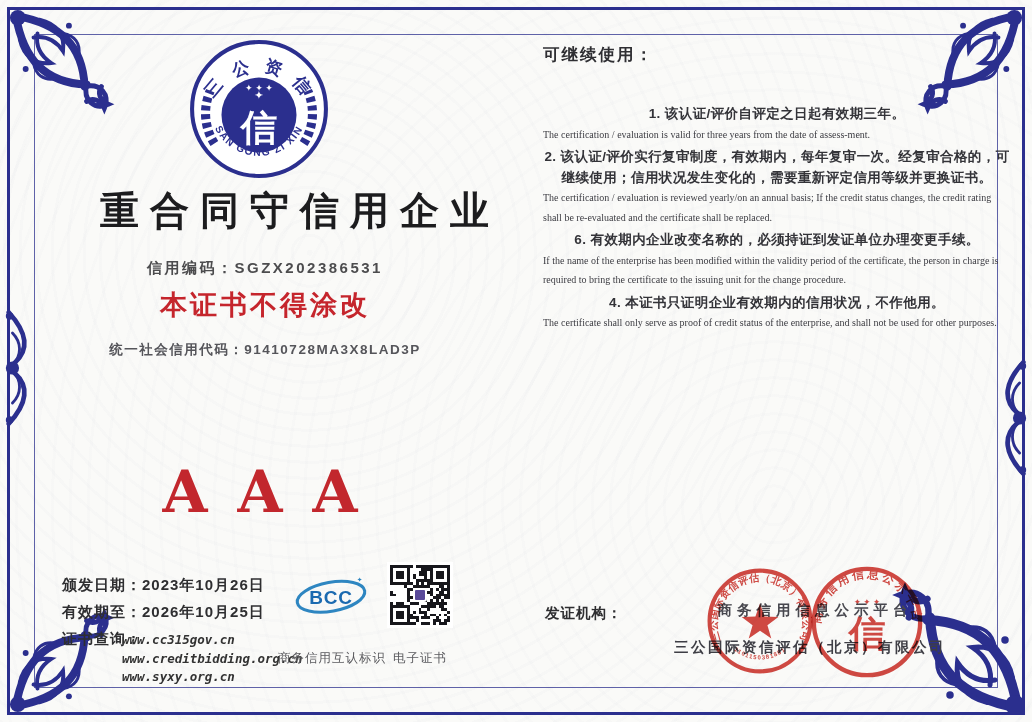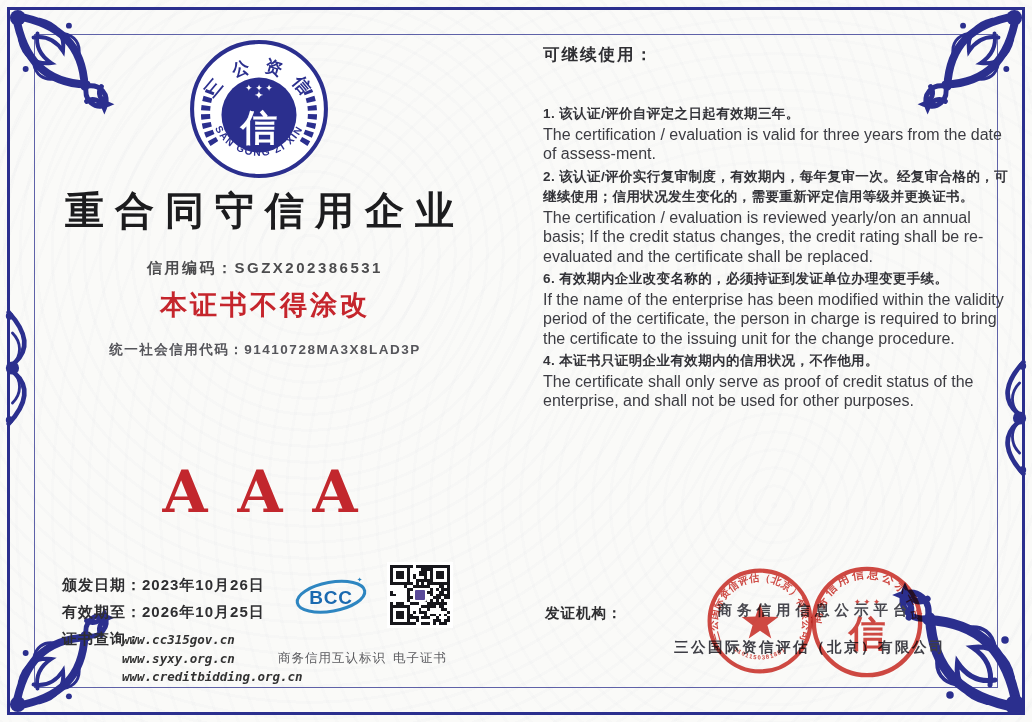--- a/index.html
+++ b/index.html
@@ -23,21 +23,21 @@
   .orn-tr { right:6px; top:6px;  width:118px; height:118px; transform:scaleX(-1); }
   .orn-bl { left:6px;  bottom:6px; width:118px; height:118px; transform:scaleY(-1); }
   .orn-br { right:2px; bottom:2px; width:150px; height:150px; transform:scale(-1,-1); }
   .orn-left  { left:3px;  top:302px; width:34px; height:132px; }
   .orn-right { right:3px; top:352px; width:34px; height:132px; transform:scaleX(-1); }
 
   
   .logo { position:absolute; left:188px; top:38px; width:142px; height:142px; }
 
   .title {
-    position:absolute; left:30px; top:184px; width:470px; text-align:center;
+    position:absolute; left:30px; top:184px; width:470px; text-align:right;
     font-family:"DejaVu Serif", serif; font-weight:900; font-size:39px;
     letter-spacing:11px; color:#1c1c1e; white-space:nowrap;
   }
   .credit-row {
     position:absolute; left:30px; top:259px; width:470px; text-align:center;
     font-size:15px; font-weight:bold; color:#4c4c4e; letter-spacing:2.5px;
   }
   .company {
     position:absolute; left:30px; top:287px; width:470px; text-align:center;
     font-size:27px; font-weight:bold; color:#c5252c; letter-spacing:3px;
@@ -67,22 +67,22 @@
   .qr { position:absolute; left:387px; top:562px; width:66px; height:66px; background:#fff; padding:3px;
         display:grid; grid-template-columns:repeat(21,1fr); grid-template-rows:repeat(21,1fr); }
   .qr .qm { background:#17171c; }
   .qr-center { position:absolute; left:413px; top:588px; width:14px; height:14px; background:#5a4a9a; border-radius:3px; border:2px solid #fff; }
   .qr-label { position:absolute; left:390px; top:650px; width:60px; text-align:center; font-size:12.5px; color:#5a5a5e; letter-spacing:1px; }
 
   
   .notes { position:absolute; left:543px; top:44px; width:468px; color:#3a3a3e; }
   .notes-heading { font-size:16.5px; font-weight:bold; letter-spacing:2px; margin-bottom:38px; color:#2f2f33; }
   .note-item { margin-bottom:3px; }
-  .note-zh { font-size:13.5px; font-weight:bold; line-height:20.5px; letter-spacing:0.4px; color:#333338; }
-  .note-en { font-family:Liberation Sans, sans-serif; font-size:16px; line-height:19.5px; color:#3c3c42; }
+  .note-zh { font-size:13.5px; font-weight:bold; line-height:20.5px; letter-spacing:0.4px; color:#333338;text-align:center; }
+  .note-en { font-family:Liberation Serif, serif; font-size:10px; line-height:19.5px; color:#3c3c42; }
 
   .issuer-label { position:absolute; left:545px; top:604px; font-size:14.5px; font-weight:bold; color:#2e2e30; letter-spacing:1px; }
   .issuer-line1 { position:absolute; left:660px; top:601px; width:310px; text-align:center;
                   font-size:14.5px; font-weight:bold; color:#47474e; letter-spacing:5px; white-space:nowrap; }
   .issuer-line2 { position:absolute; left:640px; top:638px; width:340px; text-align:center;
                   font-size:14.5px; font-weight:bold; color:#3e3e45; letter-spacing:2.5px; white-space:nowrap; }
 
   .seal { position:absolute; mix-blend-mode:multiply; opacity:0.92; }
   .seal-left  { left:705px; top:566px; width:110px; height:110px; }
   .seal-right { left:809px; top:564px; width:116px; height:116px; }
@@ -183,22 +183,22 @@
     <span class="lbl">颁发日期：</span><span>2023年10月26日</span>
   </div>
   <div class="info-row" style="left:62px; top:603px;">
     <span class="lbl">有效期至：</span><span>2026年10月25日</span>
   </div>
   <div class="info-row" style="left:62px; top:630px;">
     <span class="lbl">证书查询：</span>
   </div>
   <div class="url-list" style="top:631px;">
     <div>www.cc315gov.cn</div>
+    <div>www.creditbidding.org.cn</div>
     <div>www.syxy.org.cn</div>
-    <div>www.creditbidding.org.cn</div>
   </div>
 
   <svg class="bcc" viewBox="0 0 100 66">
     <ellipse cx="50" cy="34" rx="45" ry="19" fill="none" stroke="#2e86c1" stroke-width="4" transform="rotate(-10 50 34)"></ellipse>
     <text x="50" y="43" text-anchor="middle" font-size="25" font-weight="bold" fill="#1b6ab0" letter-spacing="1">BCC</text>
     <text x="84" y="14" font-size="9" fill="#2e86c1">✦</text>
   </svg>
   <div class="bcc-label">商务信用互认标识</div>
 
   <div class="qr">

